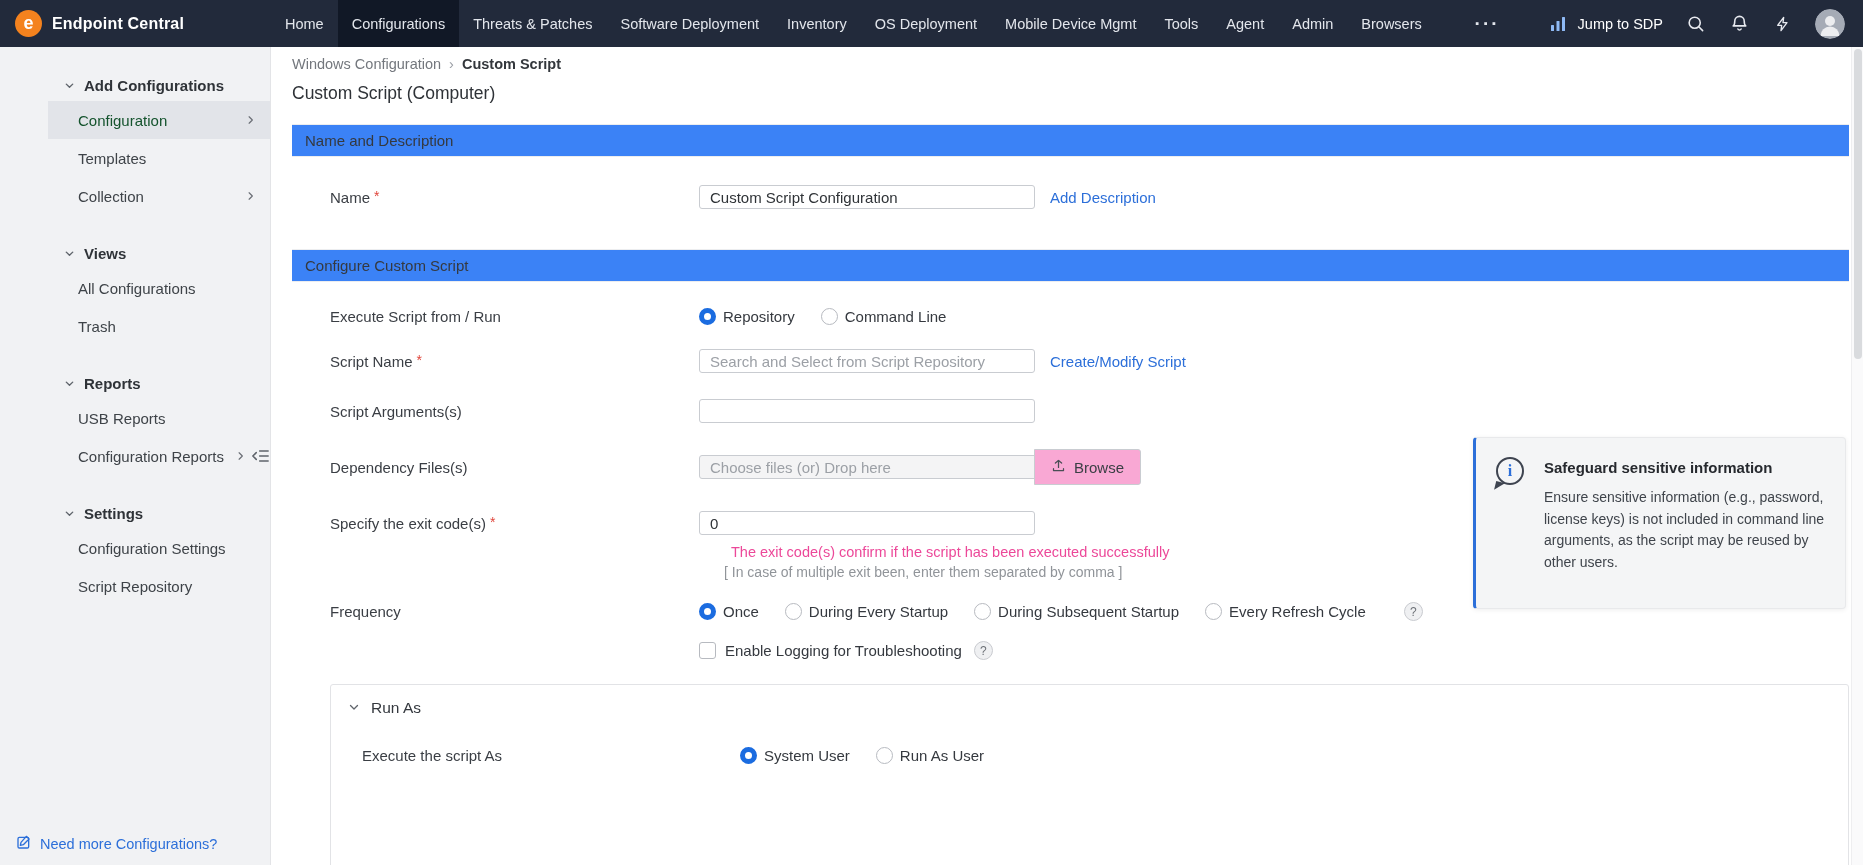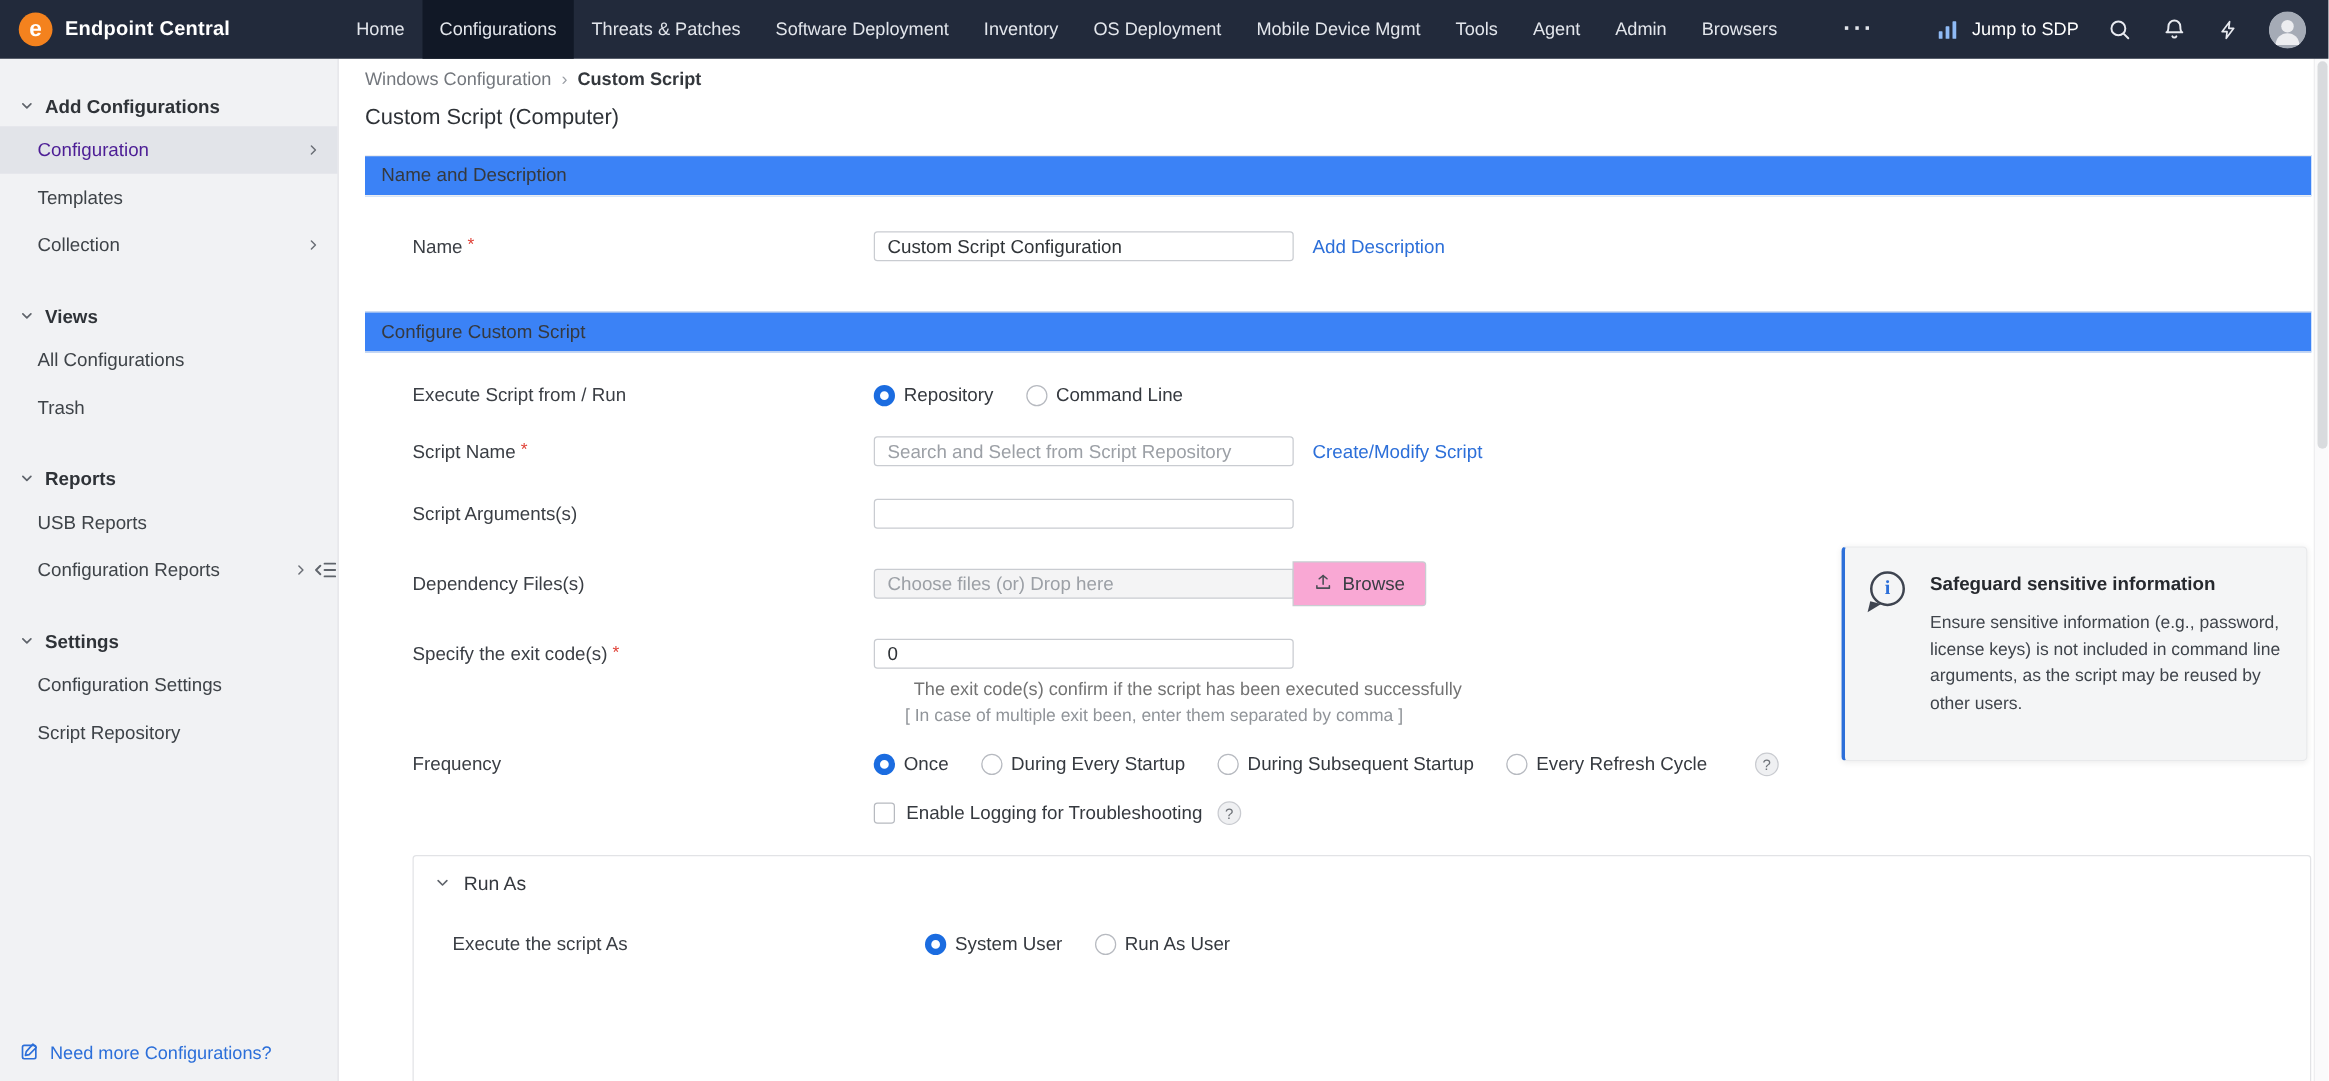--- a/index.html
+++ b/index.html
@@ -15,25 +15,25 @@
   .nav{display:flex;align-items:stretch;}
   .nav-item{display:flex;align-items:center;padding:0 14px;font-size:14.5px;color:#E3E6EC;cursor:pointer;white-space:nowrap;}
   .nav-item.active{background:#111826;}
   .top-right{margin-left:auto;display:flex;align-items:center;gap:20px;padding-right:18px;}
   .nav-ellipsis{font-size:19px;font-weight:700;letter-spacing:2px;color:#E3E6EC;cursor:pointer;margin-right:26px;}
   .jump-sdp{display:flex;align-items:center;gap:8px;font-size:14.5px;color:#fff;cursor:pointer;white-space:nowrap;}
   .icon-btn{display:flex;align-items:center;justify-content:center;width:24px;height:24px;cursor:pointer;}
   .avatar{width:30px;height:30px;border-radius:50%;overflow:hidden;cursor:pointer;}
 
   
-  .sidebar{position:absolute;top:47px;left:0;width:271px;bottom:0;background:#F1F2F4;border-right:1px solid #E3E4E7;z-index:20;}
+  .sidebar{position:absolute;top:47px;left:0;width:271px;bottom:0;background:#F1F2F4;border-right:1px solid #E3E4E7;z-index:20;padding-left:48px;}
   .side-section{margin-top:22px;}
   .side-header{display:flex;align-items:center;gap:9px;height:32px;padding:0 16px;font-size:15px;font-weight:600;color:#2F3338;cursor:pointer;}
   .side-item{position:relative;display:flex;align-items:center;height:38px;padding:0 16px 0 30px;font-size:15px;color:#3E4348;cursor:pointer;}
-  .side-item.selected{background:#E2E4E9;color:#4c1d95;align-items:center;}
+  .side-item.selected{background:#E2E4E9;color:#14532d;align-items:center;}
   .chev-right{position:absolute;right:14px;top:50%;transform:translateY(-50%);display:flex;}
   .chev-right.inset{right:24px;}
   .collapse-toggle{position:absolute;right:1px;top:50%;transform:translateY(-50%);display:flex;cursor:pointer;}
   .side-footer{position:absolute;bottom:12px;left:16px;display:flex;align-items:center;gap:8px;color:#2C6FD9;font-size:14.5px;cursor:pointer;}
 
   
   .content{position:absolute;left:271px;top:47px;right:0;bottom:0;background:#fff;overflow:hidden;}
   .content-inner{padding-left:21px;}
   .breadcrumb{display:flex;align-items:center;gap:8px;margin-top:9px;font-size:14.5px;color:#73777D;}
   .breadcrumb .crumb{cursor:pointer;}
@@ -59,21 +59,21 @@
   .radio.off{border:1.5px solid #B7BAC0;}
   .radio.on{border:5px solid #1B6CE0;}
   .checkbox{width:17px;height:17px;border:1.5px solid #B7BAC0;border-radius:3px;background:#fff;display:inline-block;cursor:pointer;flex:0 0 17px;}
   .cb-label{margin-left:9px;font-size:15px;color:#35393F;cursor:pointer;}
   .help-circle{width:19px;height:19px;border-radius:50%;background:#EFF0F2;border:1px solid #C9CBD0;color:#6E7278;font-size:12px;display:inline-flex;align-items:center;justify-content:center;margin-left:12px;cursor:pointer;flex:0 0 19px;}
 
   .dep-wrap{display:flex;align-items:center;}
   .dep-input{background:#F4F4F5;border-radius:3px 0 0 3px;}
   .browse-btn{height:36px;margin-left:-1px;border:1px solid #C9CCD1;background:#f9a8d4;border-radius:0 3px 3px 0;display:inline-flex;align-items:center;gap:8px;padding:0 16px;font-size:15px;color:#3A3E44;cursor:pointer;font-family:inherit;}
 
-  .note1{margin:9px 0 0 439px;font-size:14.5px;color:#737373;}
+  .note1{margin:9px 0 0 439px;font-size:14.5px;color:#ec4899;}
   .note2{margin:4px 0 0 432px;font-size:14px;color:#909499;}
 
   .runas-box{margin:24px 14px 0 38px;border:1px solid #E2E3E6;border-radius:3px;height:190px;overflow:hidden;}
   .runas-header{display:flex;align-items:center;gap:11px;padding:14px 0 0 17px;font-size:15.5px;color:#34383E;cursor:pointer;}
   .runas-row{margin:30px 0 0 31px;}
   .runas-row .flabel{flex:0 0 378px;}
 
   
   .callout{position:absolute;left:1202px;top:390px;width:373px;min-height:172px;background:#F4F5F6;border:1px solid #E8E9EB;border-left:3px solid #2C6FD9;border-radius:4px;padding:17px 14px 18px 20px;display:flex;box-shadow:0 1px 5px rgba(0,0,0,.07);z-index:10;}
   .callout-icon{position:relative;width:28px;height:28px;min-width:28px;border:2px solid #3E4450;border-radius:50%;display:flex;align-items:center;justify-content:center;color:#2C6FD9;font-weight:700;font-size:16px;font-family:"Liberation Serif", serif;background:#F4F5F6;margin-top:2px;}

